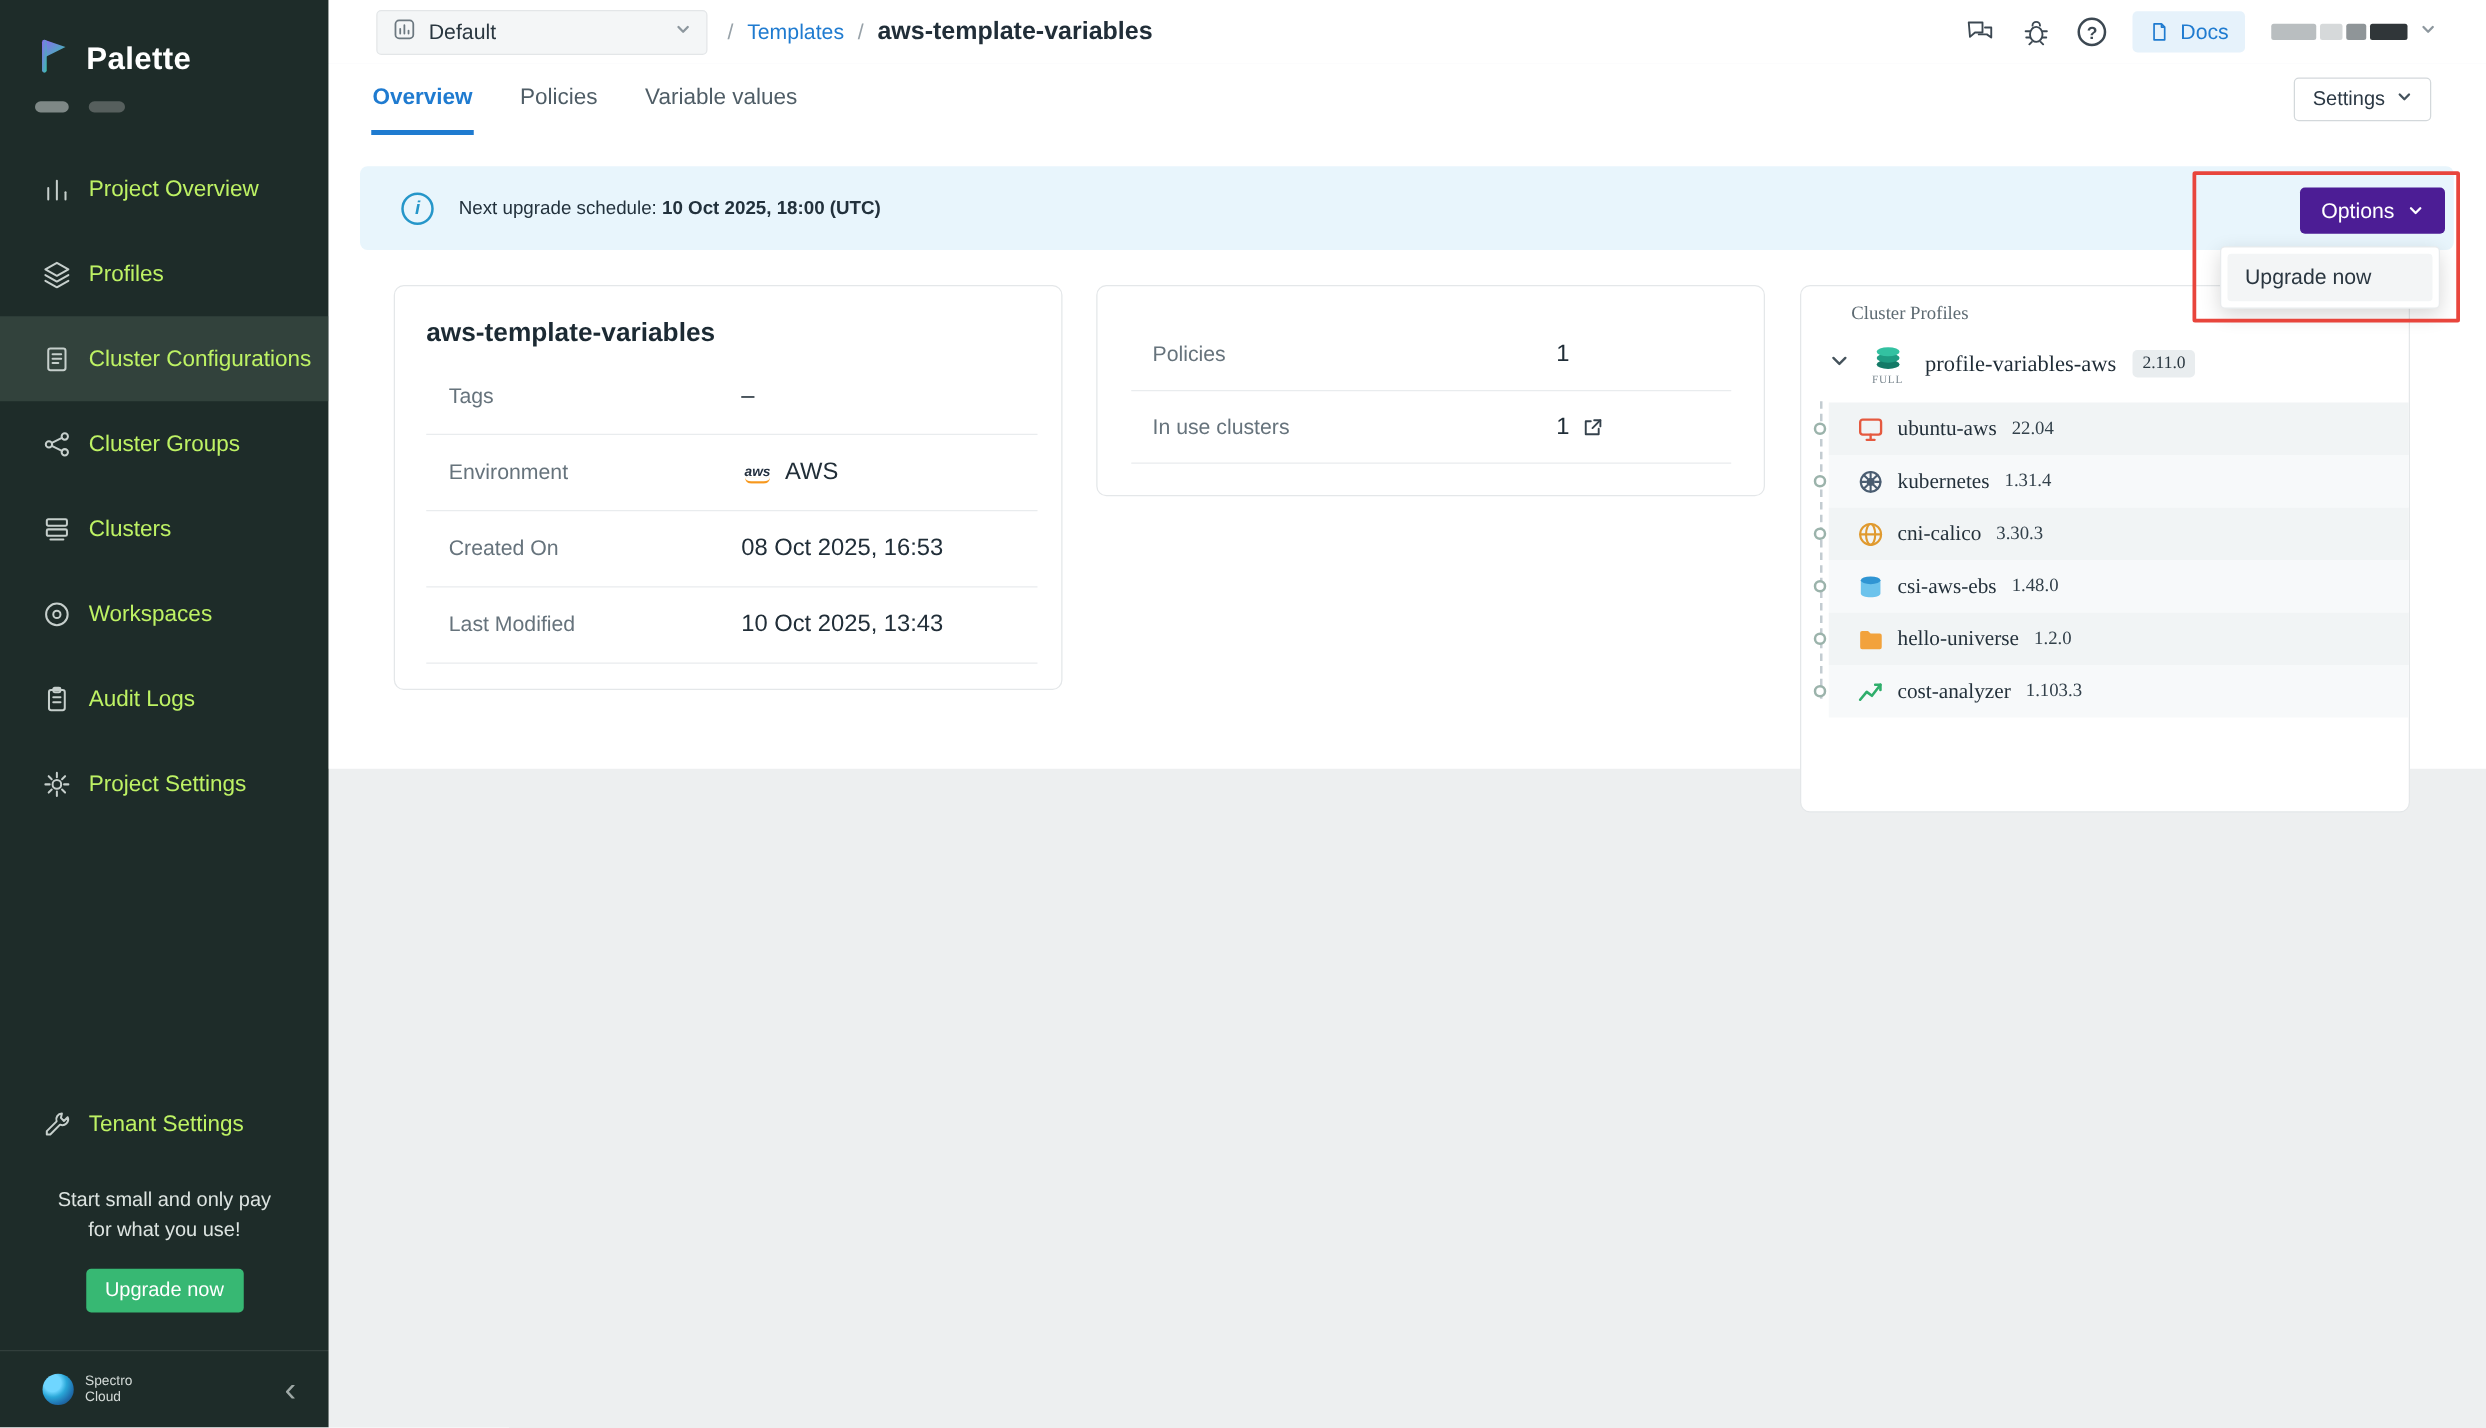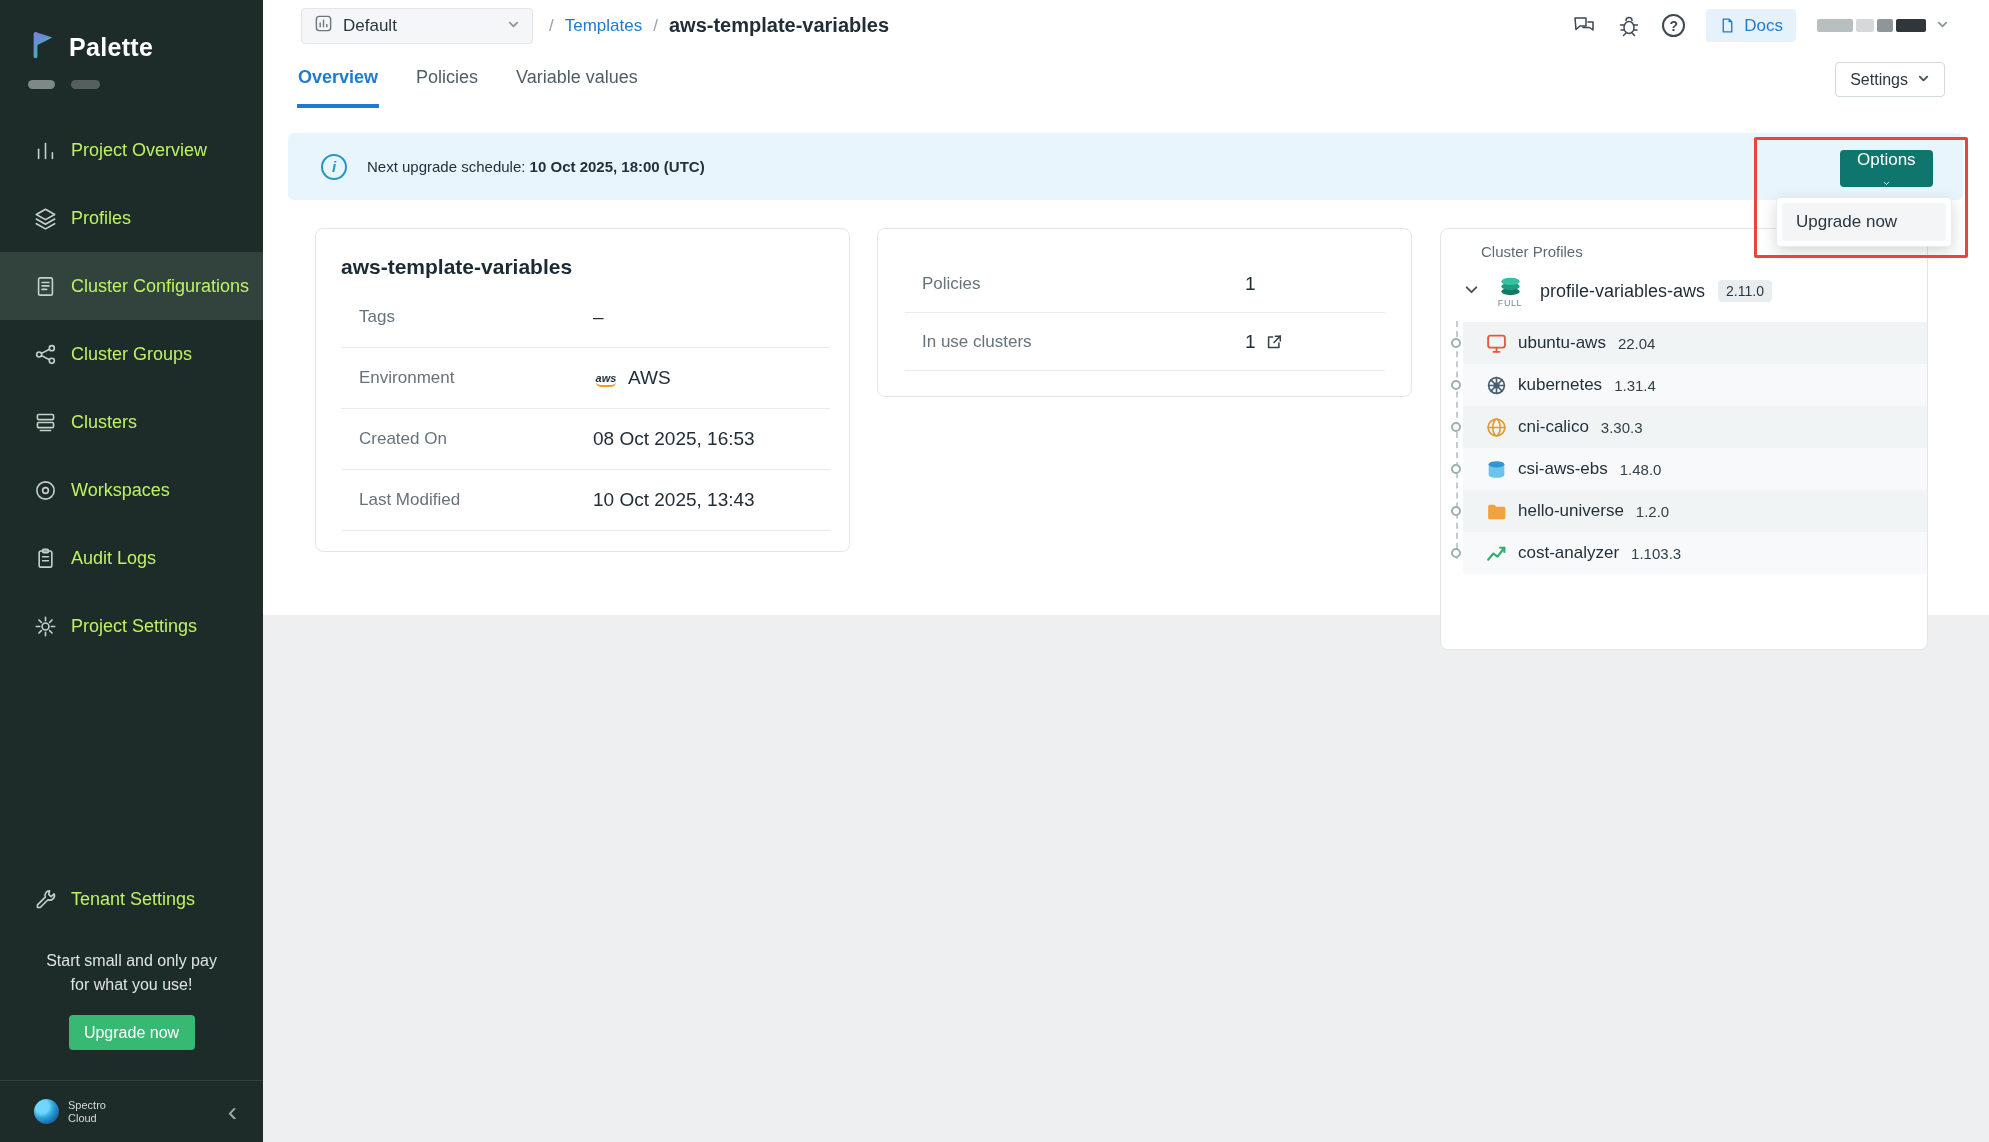--- a/index.html
+++ b/index.html
@@ -24,21 +24,21 @@
   .promo { text-align:center; font-size:16px; line-height:24px; color:#dde4e1; margin-top:16px; }
   .upgrade-btn { display:block; margin:18px auto 0; width:126px; height:35px; background:#37b873; color:#fff; border:none; border-radius:4px; font-size:16px; font-family:inherit; cursor:pointer; }
   .sidebar-footer { margin-top:30px; border-top:1px solid rgba(255,255,255,.09); height:62px; display:flex; align-items:center; gap:9px; padding:0 26px 0 34px; }
   .spectro-mark { width:25px; height:25px; border-radius:50%; background:radial-gradient(circle at 32% 30%, #6fd6ff 0 28%, #2aa7d8 46%, #1f6fae 70%, #173f63 100%); flex:0 0 25px; }
   .spectro-text { font-size:11px; line-height:13px; color:#d4dbd8; }
   .collapse-btn { margin-left:auto; background:none; border:none; color:#9fa9a6; font-size:28px; line-height:20px; cursor:pointer; font-family:inherit; }
 
   
   .main { position:absolute; left:263px; top:0; width:1726px; height:1142px; background:#edeff0; }
   .topbar { height:51px; background:#fff; display:flex; align-items:center; padding:0 40px 0 38px; }
-  .proj-select { width:232px; height:36px; background:#f4f6f7; border:1px solid #e3e6e8; border-radius:4px; display:flex; align-items:center; gap:10px; padding:0 12px; cursor:pointer; }
+  .proj-select { width:265px; height:36px; background:#f4f6f7; border:1px solid #e3e6e8; border-radius:4px; display:flex; align-items:center; gap:10px; padding:0 12px; cursor:pointer; }
   .proj-select .label { font-size:17px; color:#2a3740; }
   .proj-select .chev { margin-left:auto; }
   .crumbs { display:flex; align-items:center; gap:11px; margin-left:16px; }
   .crumb-sep { color:#97a1a8; font-size:17px; }
   .crumb-link { color:#1f7bd0; font-size:17px; cursor:pointer; text-decoration:none; }
   .crumb-cur { color:#212e38; font-size:20px; font-weight:600; }
   .topbar-right { margin-left:auto; display:flex; align-items:center; gap:21px; }
   .icon-btn { background:none; border:none; cursor:pointer; display:flex; align-items:center; padding:0; }
   .icon-btn svg { width:24px; height:24px; stroke:#3c4852; fill:none; stroke-width:1.5; stroke-linecap:round; stroke-linejoin:round; }
   .help-circle { width:23px; height:23px; border:2px solid #3c4852; border-radius:50%; color:#3c4852; font-size:14px; font-weight:700; display:flex; align-items:center; justify-content:center; }
@@ -55,41 +55,41 @@
   .tab.active { color:#1f7bd0; font-weight:600; border-bottom-color:#1f7bd0; }
   .settings-btn { margin-left:auto; align-self:center; height:35px; background:#fff; border:1px solid #d3d8db; border-radius:4px; display:flex; align-items:center; gap:9px; padding:0 14px; font-size:16px; color:#2b3844; font-family:inherit; cursor:pointer; }
 
   .content { position:relative; background:#fff; height:507px; }
 
   .banner { position:absolute; left:25px; top:25px; width:1675px; height:67px; background:#e8f5fc; border-radius:6px; display:flex; align-items:center; padding-left:33px; gap:20px; }
   .info-circle { width:26px; height:26px; border:2px solid #2596c9; border-radius:50%; color:#2596c9; font-size:15px; font-weight:700; display:flex; align-items:center; justify-content:center; font-style:italic; }
   .banner-text { font-size:15px; color:#22313c; }
   .banner-text b { font-weight:700; }
 
-  .options-btn { position:absolute; left:1577px; top:42px; height:37px; background:#0f766e; color:#fff; border:none; border-radius:4px; display:flex; align-items:center; gap:10px; padding:0 17px; font-size:17px; font-family:inherit; cursor:pointer; z-index:6;flex-direction:column; }
+  .options-btn { position:absolute; left:1577px; top:42px; height:37px; background:#4c1d95; color:#fff; border:none; border-radius:4px; display:flex; align-items:center; gap:10px; padding:0 17px; font-size:17px; font-family:inherit; cursor:pointer; z-index:6; }
   .options-btn svg { width:13px; height:13px; stroke:#fff; fill:none; stroke-width:2; stroke-linecap:round; stroke-linejoin:round; }
   .dropdown { position:absolute; left:1513px; top:89px; width:176px; background:#fff; border:1px solid #e8ebed; border-radius:4px; box-shadow:0 5px 16px rgba(0,0,0,.16); padding:5px; z-index:5; }
   .dropdown-item { background:#f3f5f6; border-radius:3px; padding:9px 14px; font-size:17px; color:#2a3640; cursor:pointer; }
   .annotation-box { position:absolute; left:1491px; top:29px; width:214px; height:121px; border:3px solid #e8453c; border-radius:2px; z-index:10; pointer-events:none; }
 
   .card { position:absolute; background:#fff; border:1px solid #e4e7e9; border-radius:8px; }
   .card-details { left:52px; top:120px; width:535px; height:324px; }
   .card-title { margin:26px 0 0 25px; font-size:21px; font-weight:700; color:#1c2a33; }
   .detail-rows { margin-top:8px; }
   .detail-row { display:grid; grid-template-columns:204px 1fr; align-items:center; height:61px; margin:0 19px 0 25px; padding-left:18px; border-bottom:1px solid #e9ecee;gap:30px; }
   .row-label { font-size:17px; color:#66737c; }
   .row-value { font-size:19px; color:#212e38; font-weight:500; display:flex; align-items:center; gap:9px; }
 
   .card-stats { left:614px; top:120px; width:535px; height:169px; padding-top:26px; }
   .stat-row { display:grid; grid-template-columns:323px 1fr; align-items:center; height:58px; margin:0 26px 0 27px; padding-left:17px; border-bottom:1px solid #e9ecee; }
   .stat-row .row-value { font-weight:400; }
   .ext-link { display:inline-flex; cursor:pointer; }
   .ext-link svg { width:18px; height:18px; stroke:#35424c; fill:none; stroke-width:1.7; stroke-linecap:round; stroke-linejoin:round; }
 
-  .card-profiles { left:1177px; top:120px; width:488px; height:422px; }
+  .card-profiles { left:1177px; top:120px; width:488px; height:422px;font-family:Liberation Serif, serif; }
   .cp-title { margin:14px 0 0 40px; font-size:15px; color:#5d6a72; }
   .cp-profile-row { display:flex; align-items:center; margin:7px 0 0 22px; height:48px; gap:11px; }
   .cp-chevron svg { width:17px; height:17px; stroke:#45535c; fill:none; stroke-width:1.8; stroke-linecap:round; stroke-linejoin:round; }
   .cp-stack { display:flex; flex-direction:column; align-items:center; width:38px; }
   .cp-stack svg { width:27px; height:22px; }
   .cp-full { font-size:9px; letter-spacing:.6px; color:#7c8890; margin-top:1px; }
   .cp-name { font-size:18px; color:#1f2c36; font-weight:500; }
   .cp-badge { background:#e9edef; color:#2a3740; border-radius:4px; font-size:14px; padding:3px 8px; margin-left:2px; }
   .cp-rail { position:absolute; left:15px; top:92px; height:238px; border-left:2px dashed #c3ccd1; }
   .cp-layers { margin:7px 0 0 22px; }

